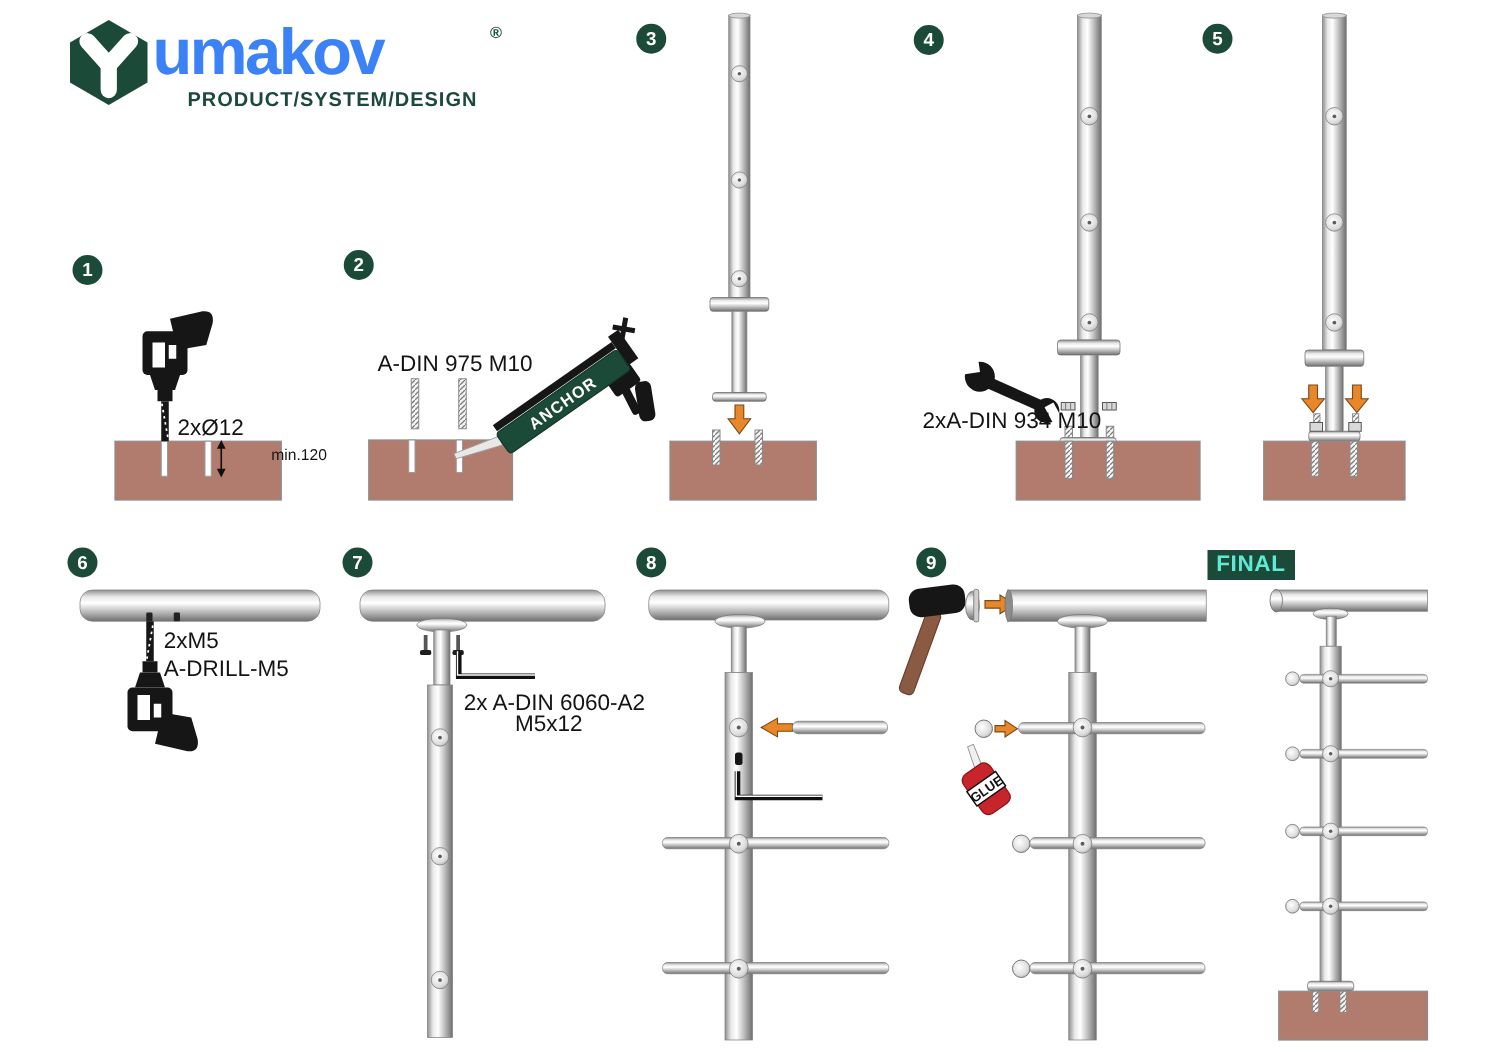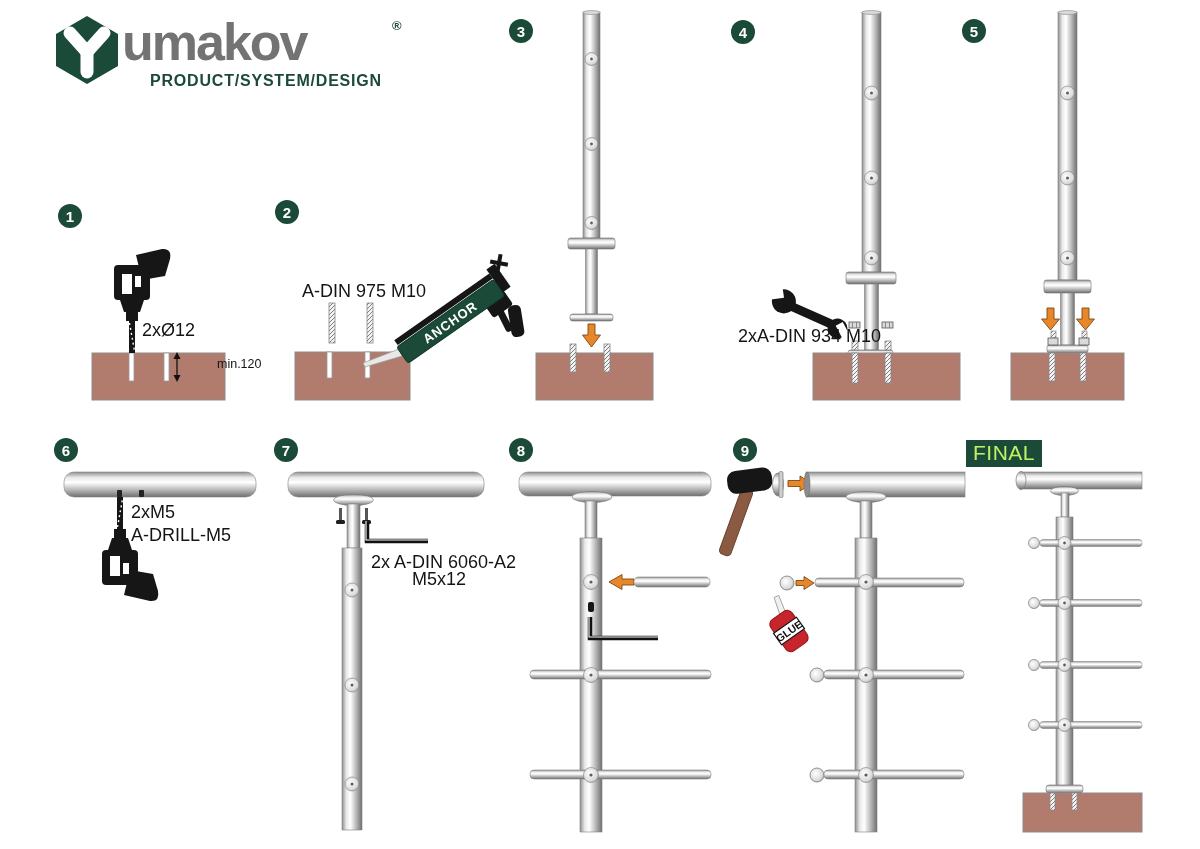--- a/index.html
+++ b/index.html
@@ -4,23 +4,23 @@
 <style>
   html,body{margin:0;padding:0;background:#fff;}
   #canvas{position:relative;width:1200px;height:849px;background:#fff;overflow:hidden;
           font-family:"Liberation Sans", sans-serif;}
   #art{position:absolute;left:0;top:0;}
   .badge{position:absolute;width:24px;height:24px;border-radius:50%;background:#1c4a38;
          color:#fff;font-weight:bold;font-size:15px;display:flex;align-items:center;
          justify-content:center;line-height:1;}
   .lbl{position:absolute;color:#141414;font-size:18px;white-space:nowrap;}
   .lbl-sm{font-size:12.5px;padding-left:33px;}
-  .final-tag{position:absolute;background:#1c4a38;color:#bef264;font-weight:normal;
-             font-size:21px;padding:1px 7px 2px 7px;letter-spacing:0.5px;}
-  .brand-name{position:absolute;left:122px;top:16px;color:#737373;font-weight:bold;
+  .final-tag{position:absolute;background:#1c4a38;color:#5eead4;font-weight:bold;
+             font-size:18px;padding:1px 7px 2px 7px;letter-spacing:0.5px;}
+  .brand-name{position:absolute;left:122px;top:16px;color:#3b82f6;font-weight:bold;
               font-size:52px;letter-spacing:-2px;line-height:1;}
   .brand-reg{position:absolute;left:392px;top:18px;color:#1c4a38;font-size:13px;font-weight:bold;}
   .brand-tagline{position:absolute;left:150px;top:72px;color:#1c4a38;font-size:16px;
                  letter-spacing:0.8px;font-weight:bold;}
 </style>
 </head>
 <body>
 
 <div id="canvas">
 
@@ -320,21 +320,21 @@
 <div class="badge" style="left:275px;top:200px">2</div>
 <div class="badge" style="left:509px;top:19px">3</div>
 <div class="badge" style="left:731px;top:20px">4</div>
 <div class="badge" style="left:962px;top:19px">5</div>
 <div class="badge" style="left:54px;top:438px">6</div>
 <div class="badge" style="left:274px;top:438px">7</div>
 <div class="badge" style="left:509px;top:438px">8</div>
 <div class="badge" style="left:733px;top:438px">9</div>
 <div class="final-tag" style="left:966px;top:440px">FINAL</div>
 
-<div class="lbl" style="left:142px;top:320px">2xØ12</div>
+<div class="lbl" style="left:142px;top:332px">2xØ12</div>
 <div class="lbl lbl-sm" style="left:184px;top:357px">min.120</div>
 <div class="lbl" style="left:302px;top:281px">A-DIN 975 M10</div>
 <div class="lbl" style="left:738px;top:326px">2xA-DIN 934 M10</div>
 <div class="lbl" style="left:131px;top:502px">2xM5</div>
 <div class="lbl" style="left:131px;top:525px">A-DRILL-M5</div>
 <div class="lbl" style="left:371px;top:552px">2x A-DIN 6060-A2</div>
 <div class="lbl" style="left:412px;top:569px">M5x12</div>
 
 </div>
 

